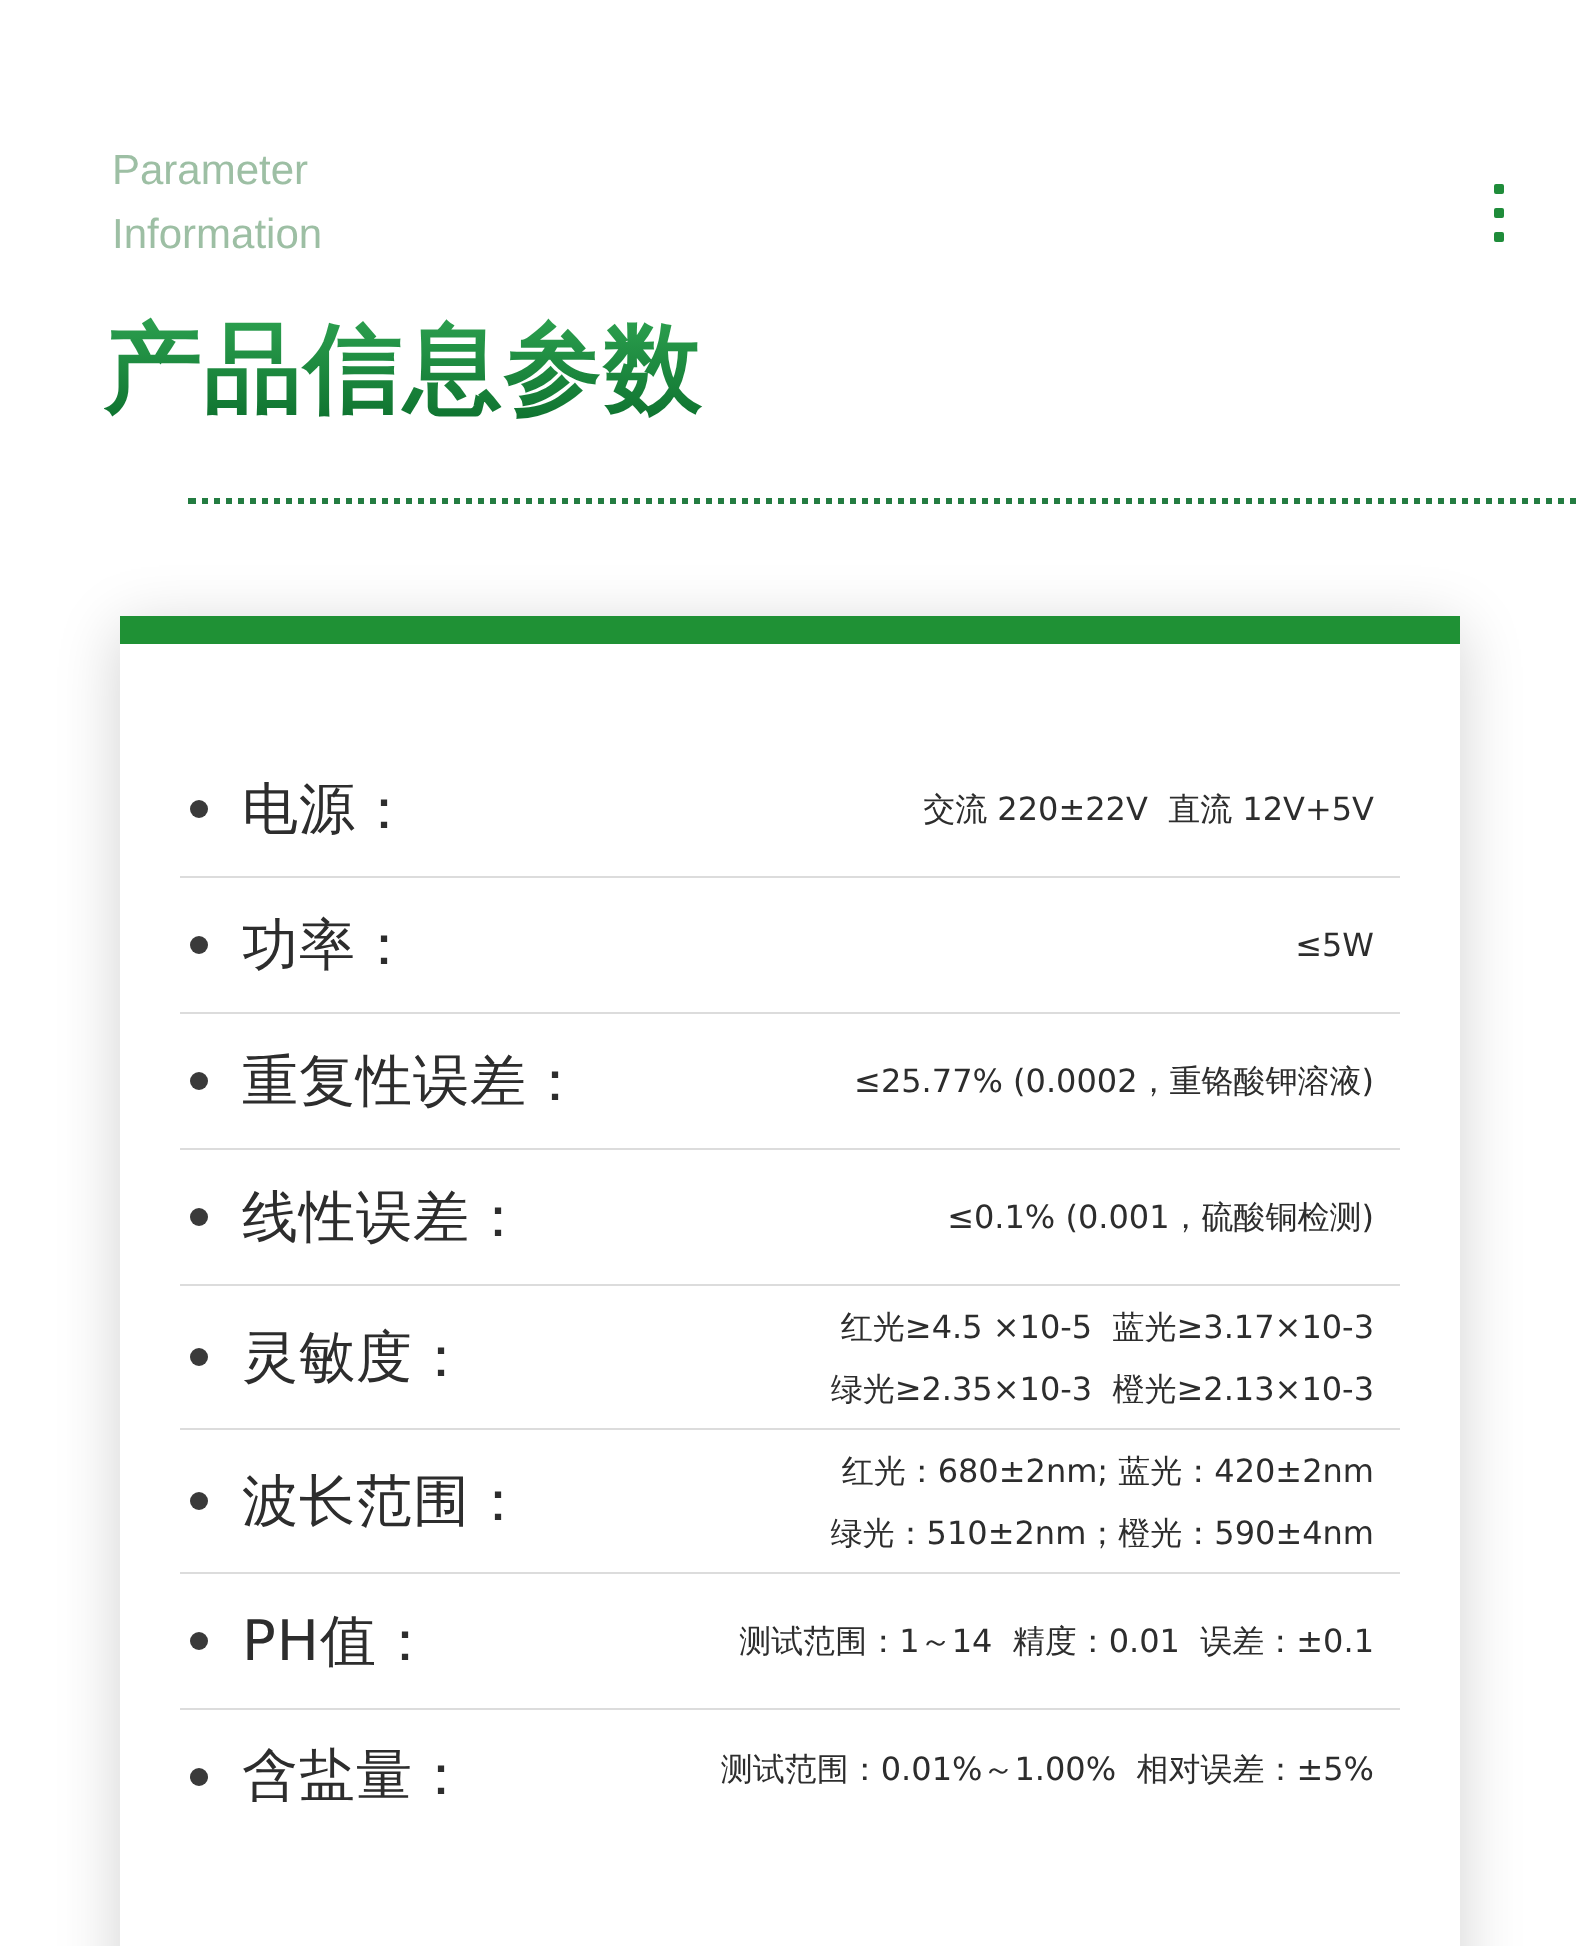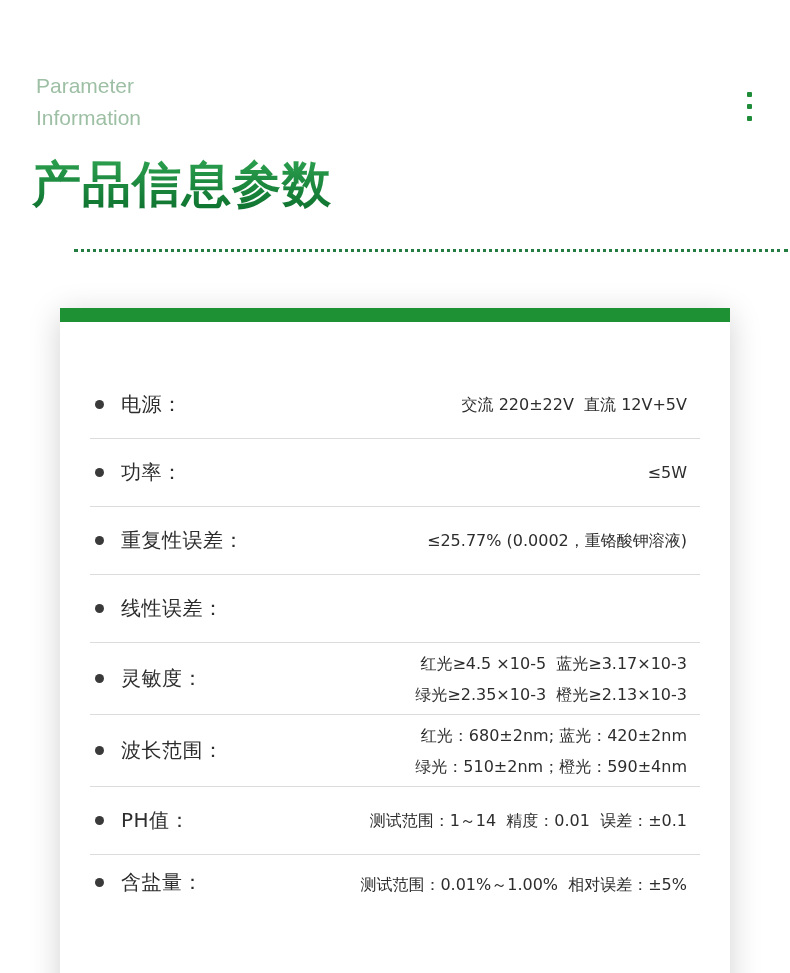--- a/index.html
+++ b/index.html
@@ -3,21 +3,21 @@
 <meta charset="utf-8">
 <style>
   html,body{margin:0;padding:0;}
   body{
     width:790px;height:973px;overflow:hidden;position:relative;
     background:#ffffff;
     font-family:"DejaVu Sans","Liberation Sans",sans-serif;
     color:#2d2d2d;
   }
   
-  .header{padding:70px 0 0 36px;position:relative;}
+  .header{padding:70px 0 0 56px;position:relative;}
   .eyebrow{
     font-size:21px;line-height:32px;color:#9dbfa4;
     font-family:"Liberation Sans","DejaVu Sans",sans-serif;
   }
   .ellipsis{
     position:absolute;top:92px;right:38px;
     display:flex;flex-direction:column;gap:7px;
   }
   .ellipsis .dot{
     width:5px;height:5px;background:#1f8c3a;border-radius:1px;
@@ -55,21 +55,21 @@
     padding:0 13px 0 5px;gap:12px;
   }
   .row.two{min-height:71px;align-items:center;}
   .row:last-child{border-bottom:none;min-height:61px;align-items:flex-start;padding-top:14px;}
   .label-wrap{display:flex;align-items:center;flex-shrink:0;}
   .bullet{
     width:9px;height:9px;border-radius:50%;background:#3a3a3a;
     margin-right:17px;flex-shrink:0;
   }
   .spec-label{
-    font-size:20px;color:#2d2d2d;white-space:nowrap;letter-spacing:0.5px;
+    font-size:28px;color:#2d2d2d;white-space:nowrap;letter-spacing:0.5px;
   }
   .spec-value{
     font-size:16px;color:#2d2d2d;text-align:right;
     white-space:pre-wrap;line-height:31px;
   }
 </style>
 </head>
 <body>
 
 <div class="header">
@@ -111,20 +111,21 @@
         <span class="spec-label">重复性误差：</span>
       </div>
       <div class="spec-value">≤25.77% (0.0002，重铬酸钾溶液)</div>
     </div>
 
     <div class="row">
       <div class="label-wrap">
         <span class="bullet"></span>
         <span class="spec-label">线性误差：</span>
       </div>
+      <div class="spec-value">≤0.1% (0.001，硫酸铜检测)</div>
     </div>
 
     <div class="row two">
       <div class="label-wrap">
         <span class="bullet"></span>
         <span class="spec-label">灵敏度：</span>
       </div>
       <div class="spec-value">红光≥4.5 ×10-5  蓝光≥3.17×10-3
 绿光≥2.35×10-3  橙光≥2.13×10-3</div>
     </div>

